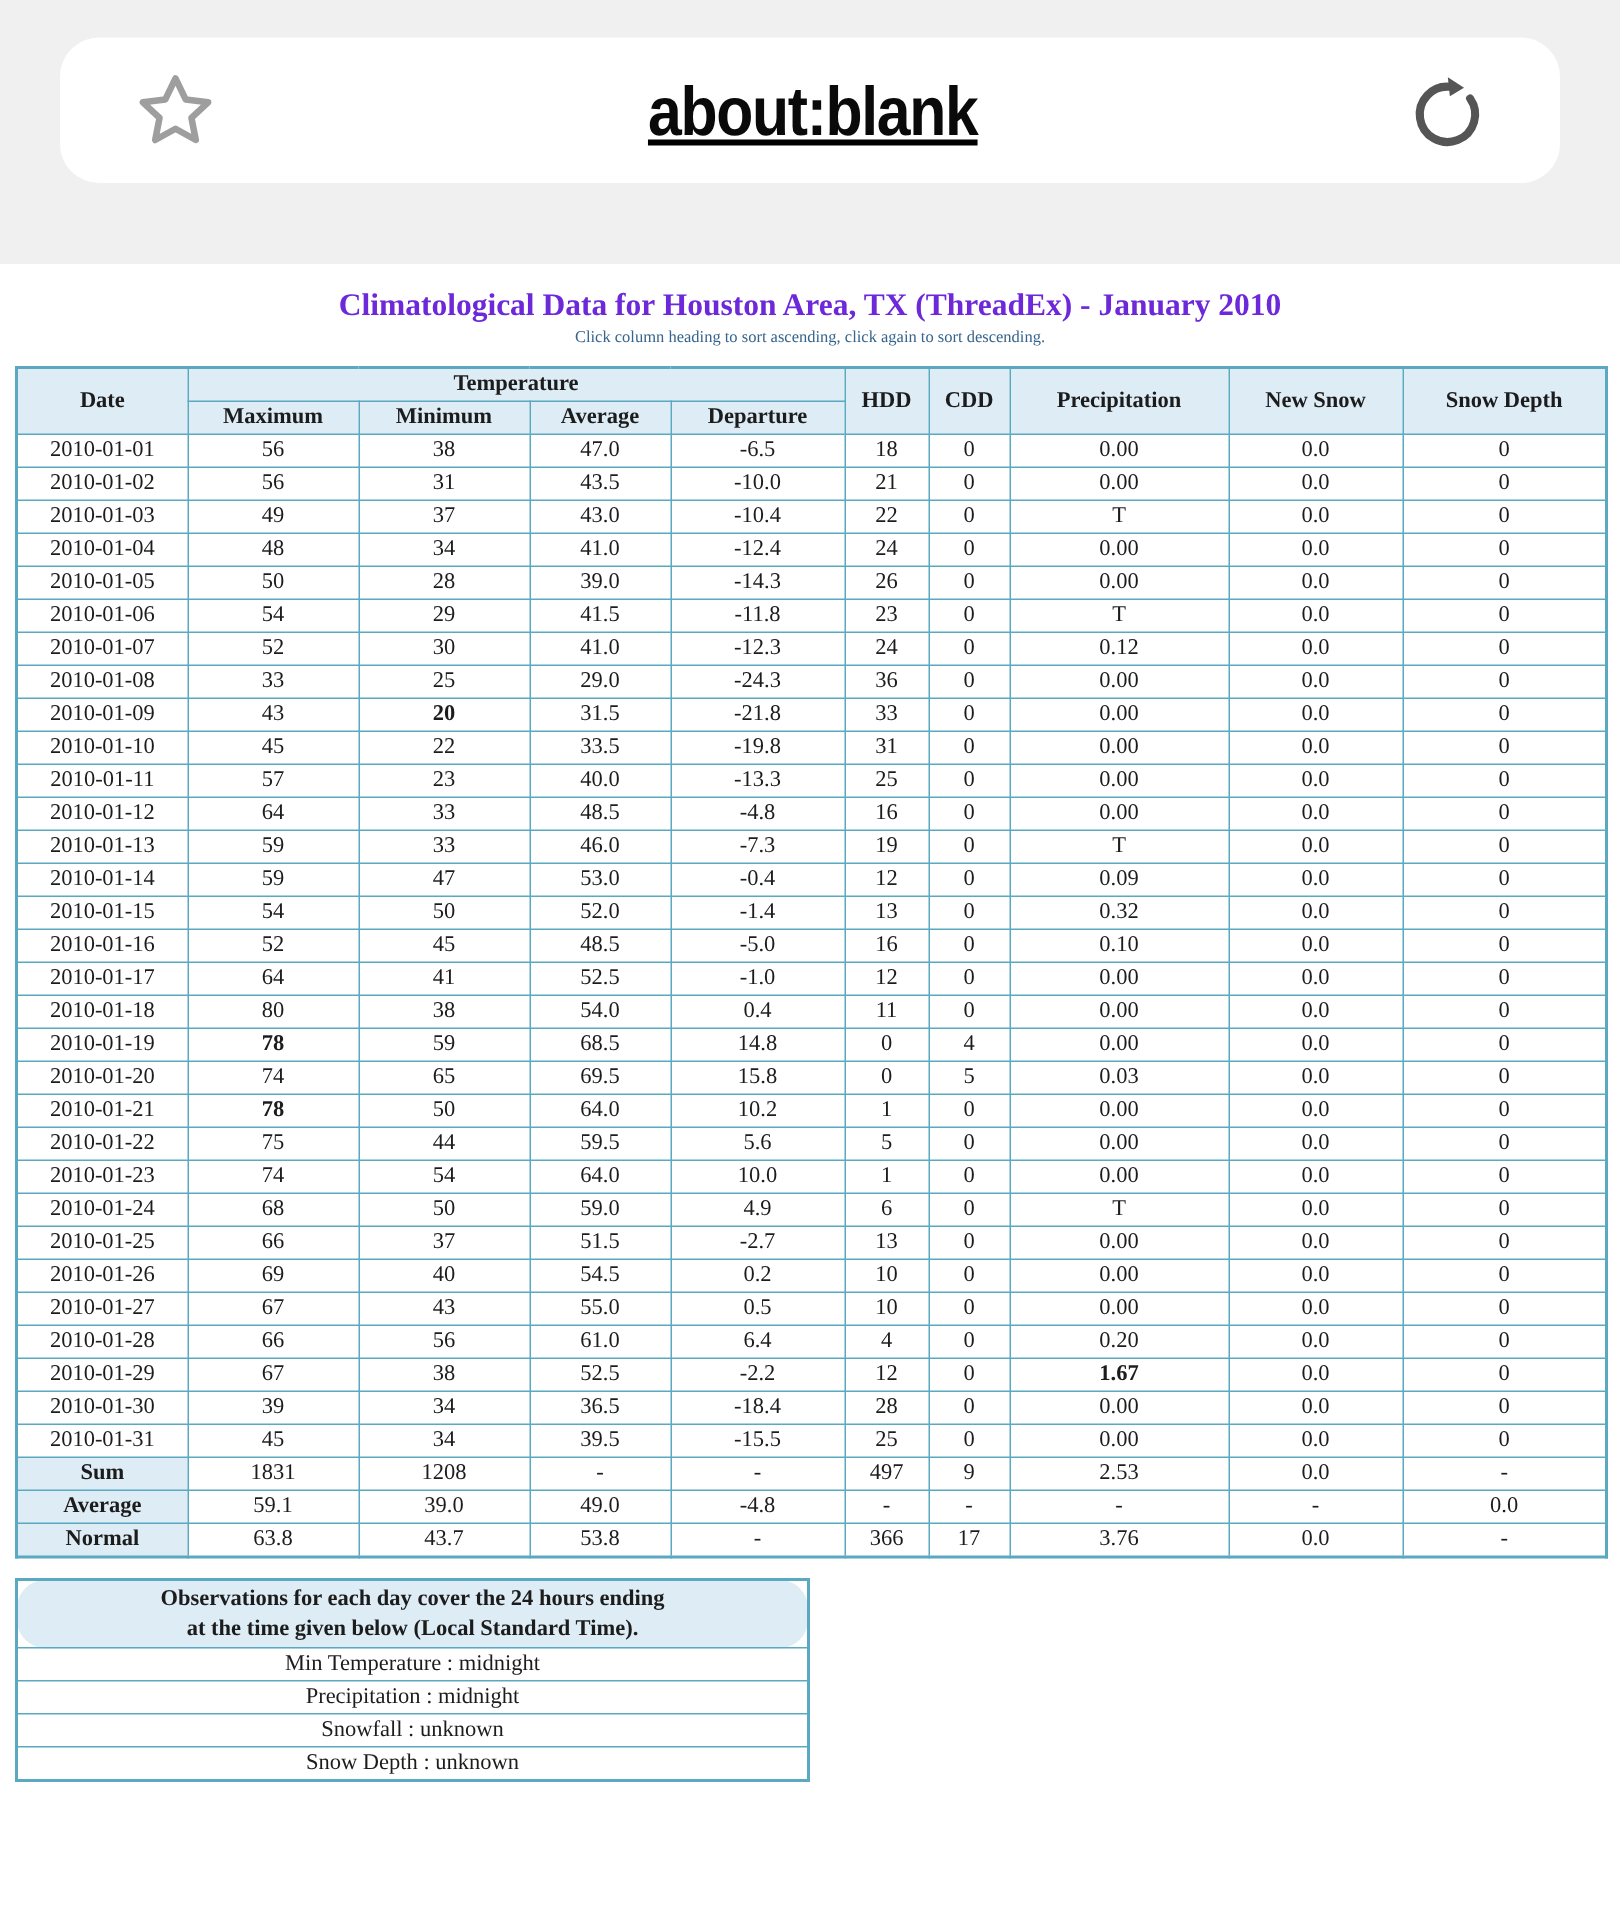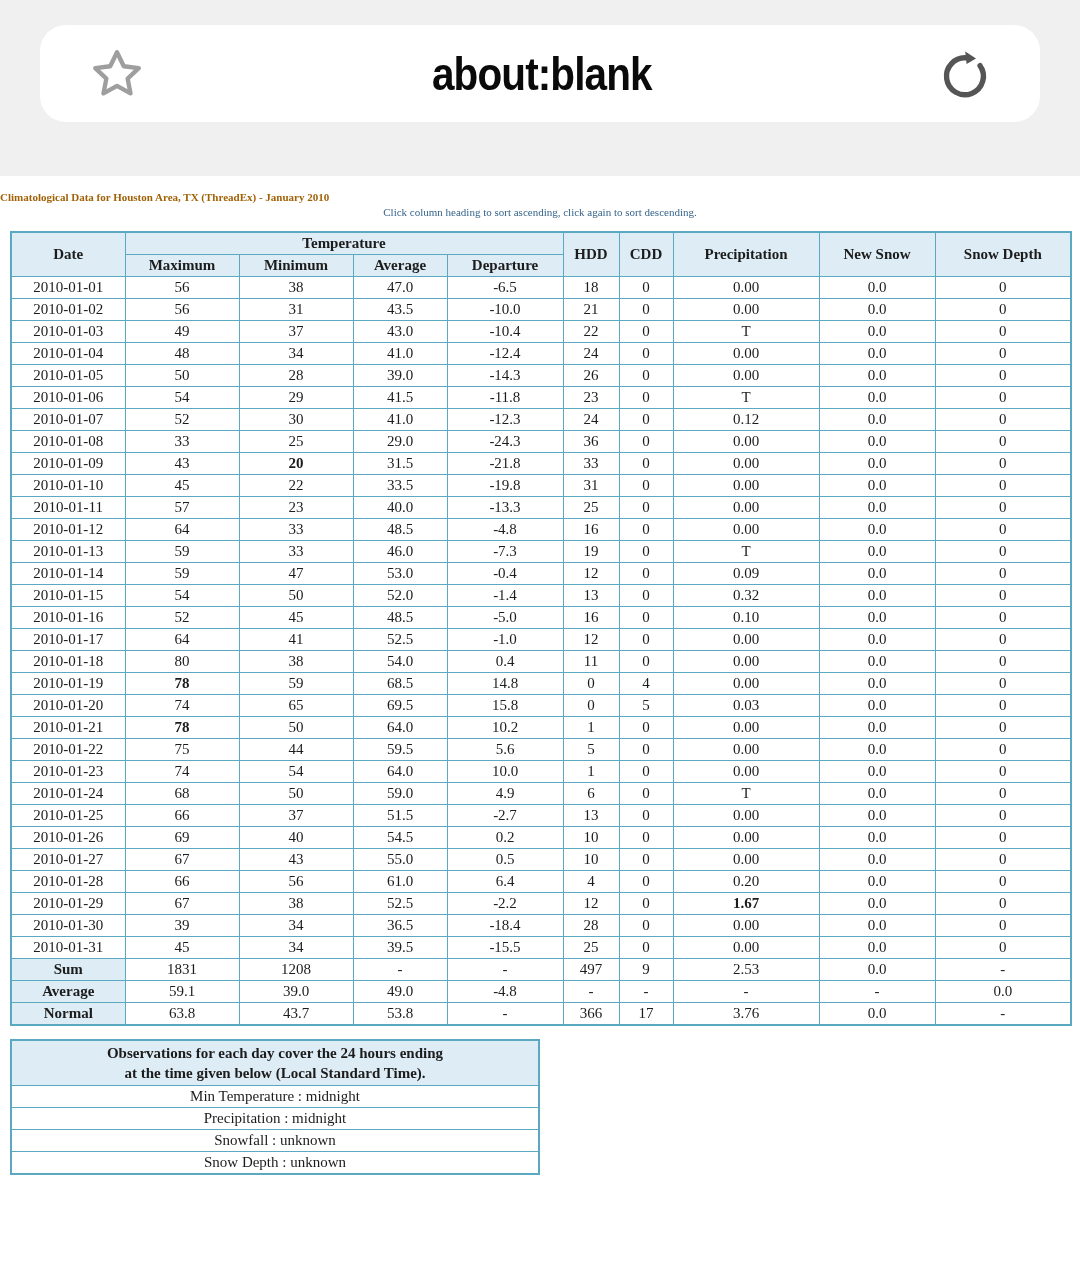--- a/index.html
+++ b/index.html
@@ -18,20 +18,21 @@
     margin: 0; padding: 0;
     width: 1080px; min-height: 1278px;
     background: #ffffff;
     font-family: "Liberation Serif", "DejaVu Serif", serif;
   }
   
   .chrome {
     background: var(--chrome-bg);
     padding: 25px 40px 18px 40px;
     height: 176px;
+    text-decoration: underline;
   }
   .address-bar {
     background: #ffffff;
     height: 97px;
     border-radius: 26px;
     display: flex;
     align-items: center;
     justify-content: space-between;
     padding: 0 48px;
   }
@@ -39,23 +40,24 @@
     font-family: "Liberation Sans", sans-serif;
     font-weight: 700;
     font-size: 46px;
     color: #0a0a0a;
     letter-spacing: -1px;
     transform: scaleX(0.88);
   }
   .icon-btn { display: flex; align-items: center; cursor: pointer; }
   
   .page-title {
-    font-size: 11px;
+    text-align: center;
+    font-size: 21px;
     font-weight: bold;
-    color: #a16207;
+    color: #6d28d9;
     margin-top: 15px;
   }
   .page-subtitle {
     text-align: center;
     font-size: 11px;
     color: var(--subtitle-color);
     margin-top: 3px;
   }
   table.climo {
     border-collapse: collapse;
@@ -98,20 +100,21 @@
     border: 1px solid var(--border-color);
     text-align: center;
     font-size: 15px;
     color: #1c1c1c;
   }
   .obs thead th {
     background: var(--header-bg);
     font-weight: bold;
     line-height: 20px;
     padding: 2px 4px;
+    border-radius: 20px;
   }
   .obs td { height: 21px; line-height: 21px; padding: 0 4px; }
 </style>
 </head>
 <body>
 
 <div class="chrome">
   <div class="address-bar">
     <span class="icon-btn">
       <svg width="58" height="58" viewBox="0 0 24 24" fill="none" stroke="#9e9e9e" stroke-width="1.8" stroke-linejoin="round">

